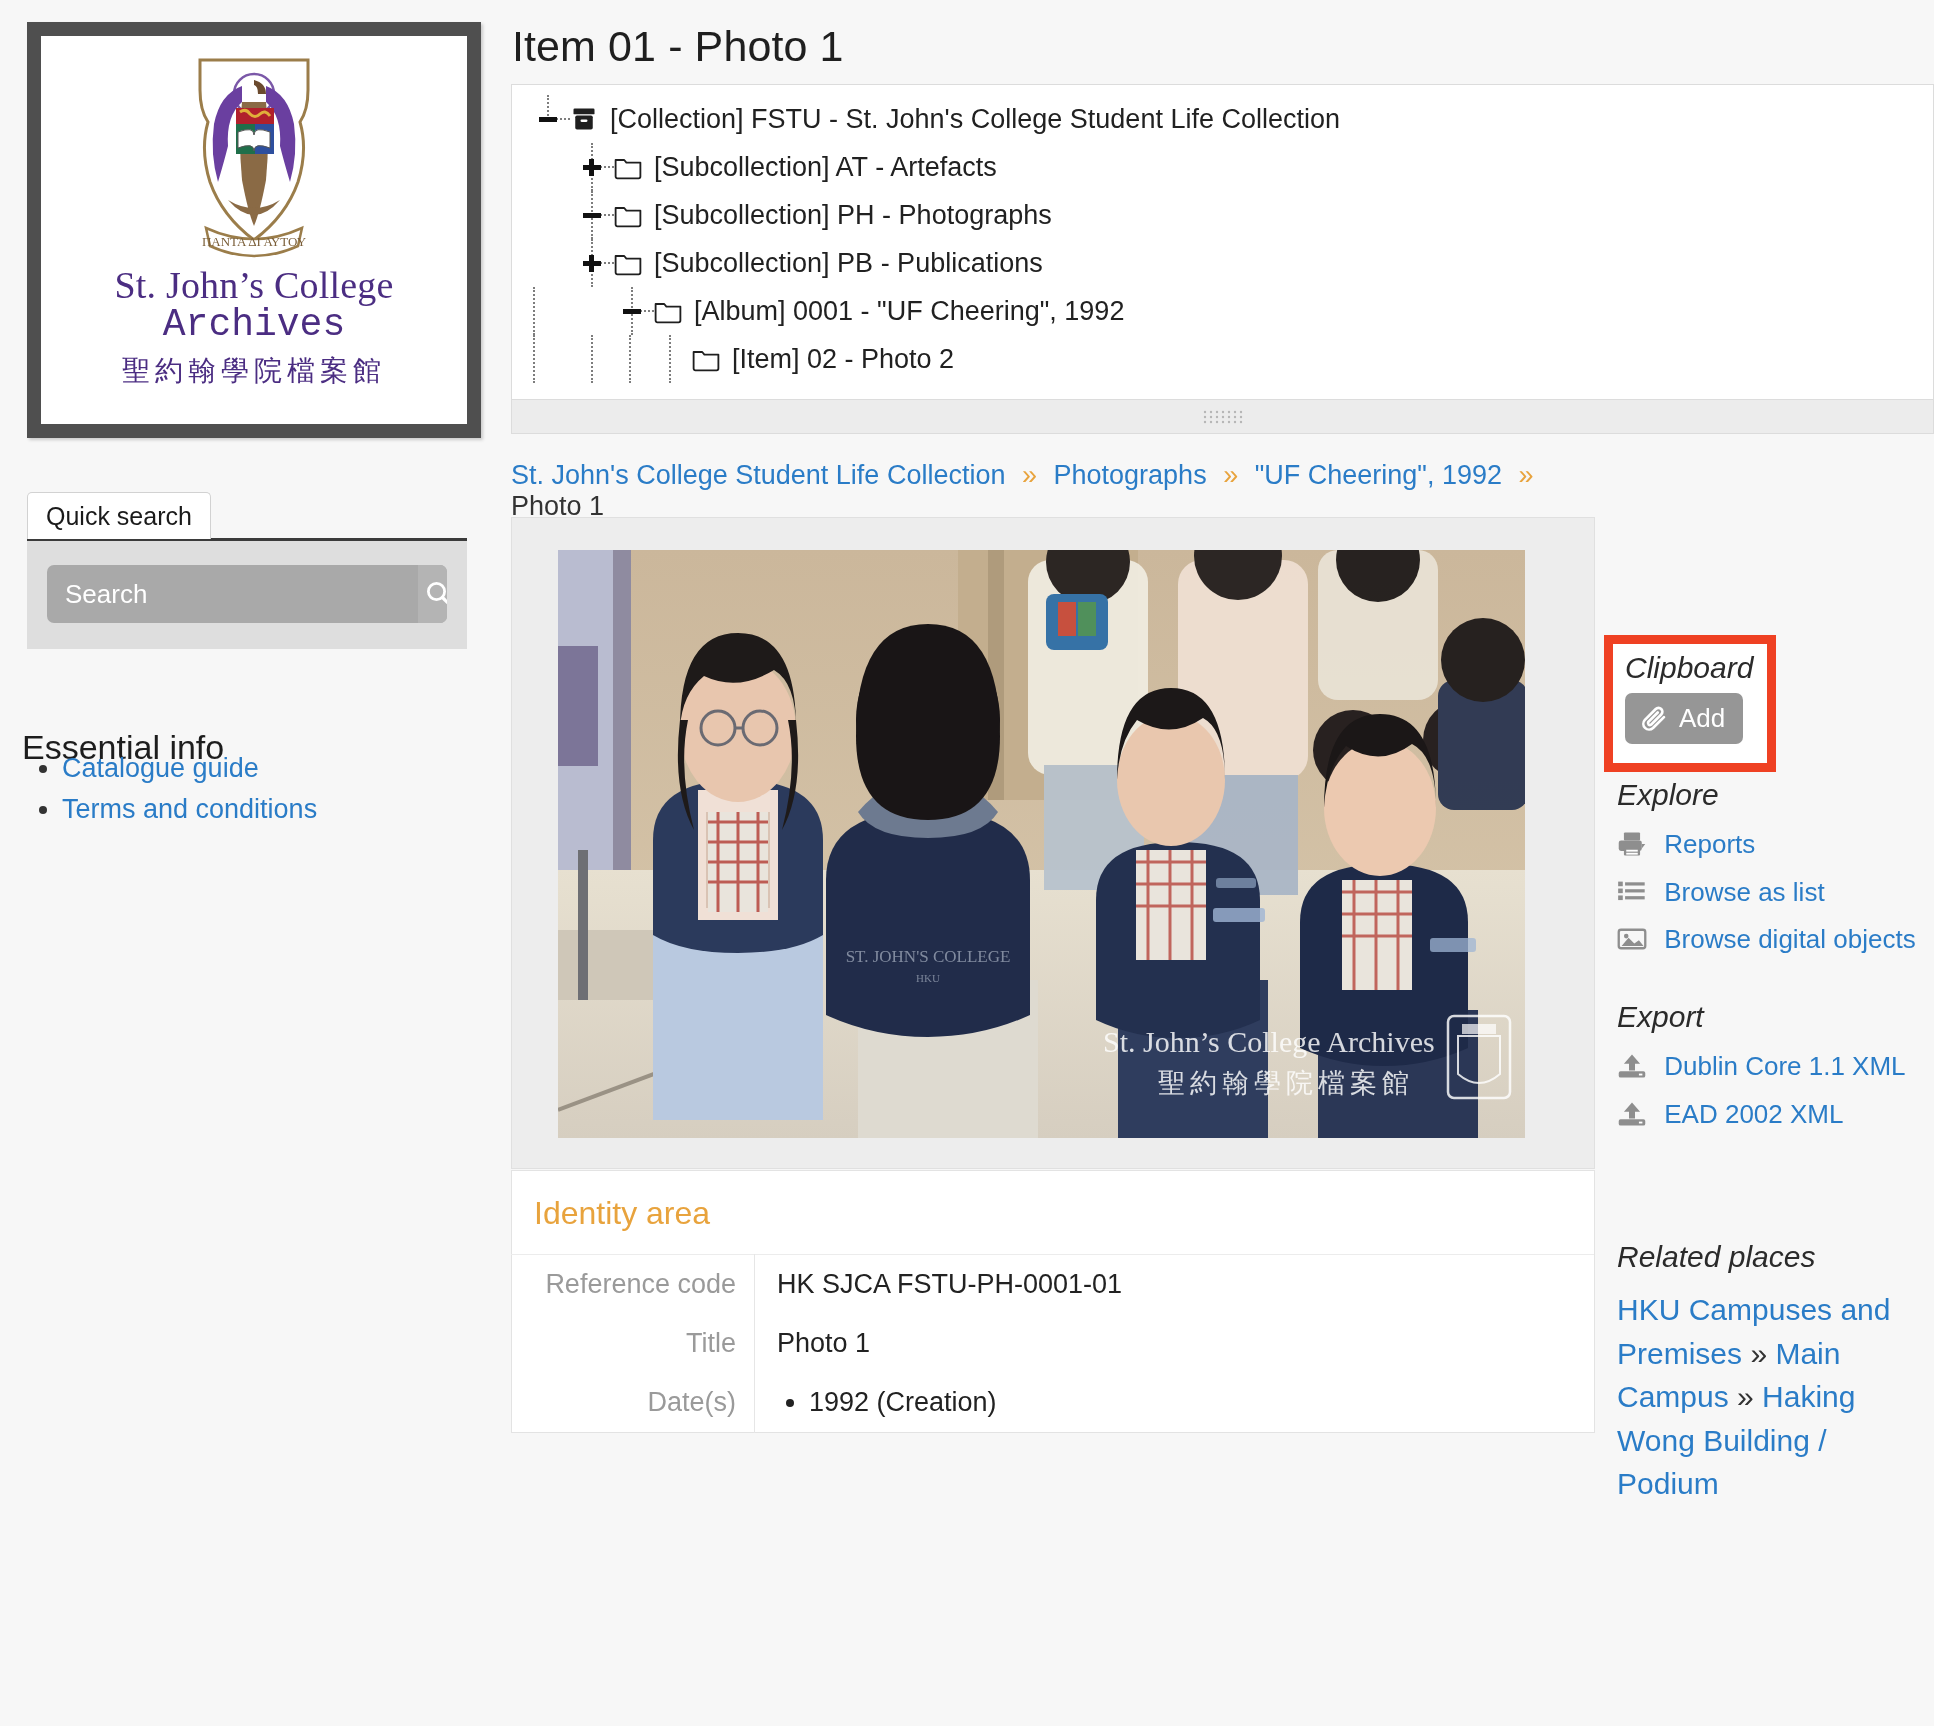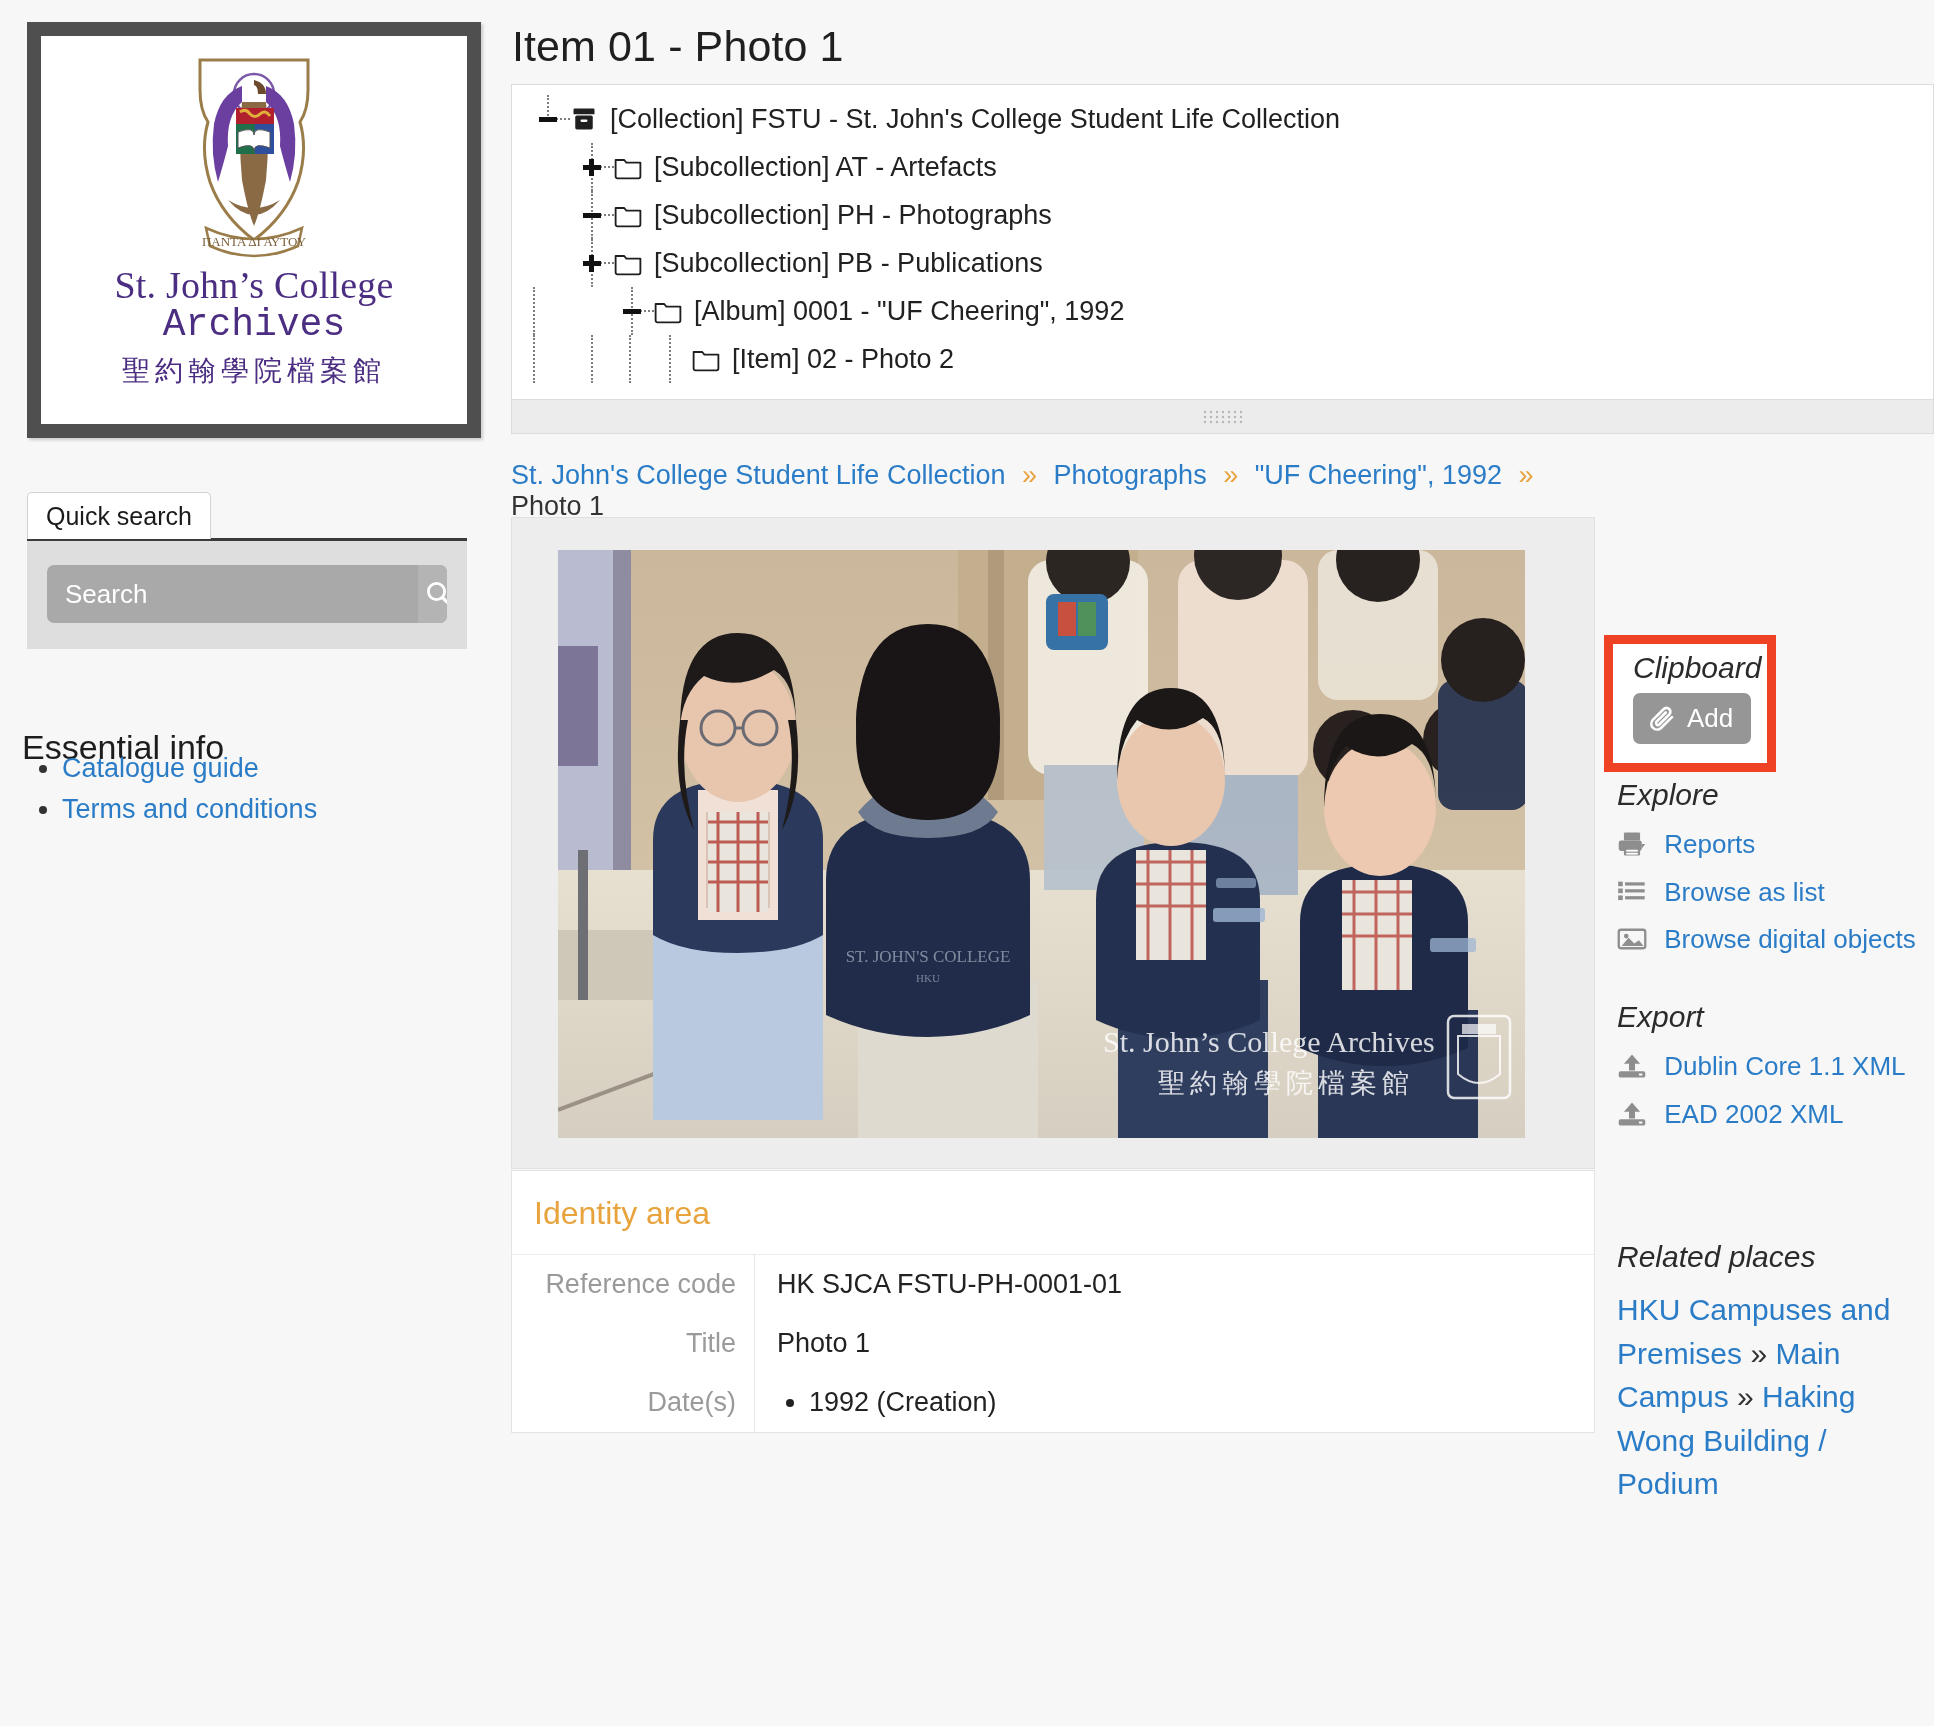--- a/index.html
+++ b/index.html
@@ -159,21 +159,21 @@
 
   
   #right-col { position:absolute; left:1610px; top:0; width:324px; height:1726px; }
   .rs-head {
     font-style:italic; font-size:30px; color:#2b2b2b; font-weight:normal; margin:0;
   }
   .clip-box {
     position:absolute; left:-6px; top:635px; width:172px; height:137px;
     border:9px solid #ef4123; background:#fff;
   }
-  .clip-inner { padding:7px 0 0 12px;margin-left:8px; }
+  .clip-inner { padding:7px 0 0 12px; }
   .add-btn {
     display:inline-flex; align-items:center; gap:10px;
     background:#969696; color:#fff; border:none; border-radius:7px;
     padding:10px 18px 10px 14px; font-size:26px; cursor:pointer;
     font-family:"Liberation Sans", sans-serif; margin-top:8px;
   }
 
   .explore-head { position:absolute; left:7px; top:778px; }
   .export-head  { position:absolute; left:7px; top:1000px; }
   .places-head  { position:absolute; left:7px; top:1240px; }

